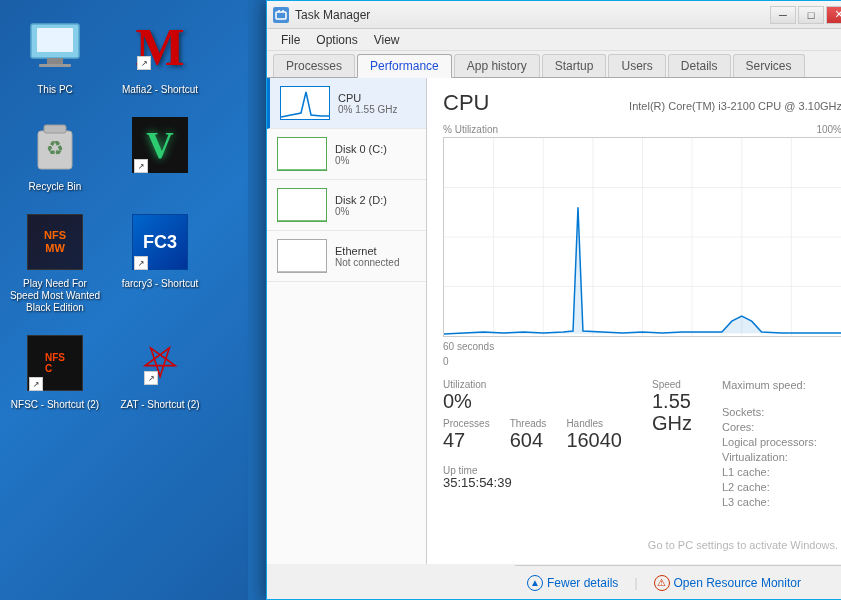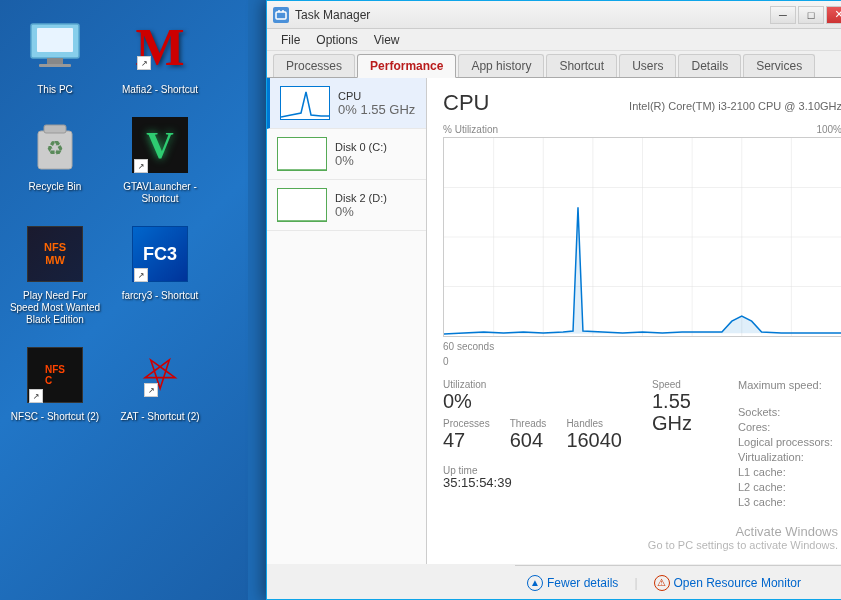--- a/index.html
+++ b/index.html
@@ -222,23 +222,23 @@
       cursor: pointer;
       border: 1px solid #ccc;
       border-bottom: none;
       background: #e8e8e8;
       color: #555;
       margin-right: 2px;
       border-radius: 3px 3px 0 0;
     }
     .tab.active {
       background: #f8f8f8;
-      color: #b91c1c;
+      color: #1d4ed8;
       border-color: #aaa;
-      font-weight: 700;
+      font-weight: 400;
       border-bottom: 1px solid #f8f8f8;
       margin-bottom: -1px;
       z-index: 1;
     }
 
     
     .main-content {
       display: flex;
       height: calc(600px - 28px - 22px - 30px - 34px);
     }
@@ -275,21 +275,21 @@
     .perf-mini-chart.gray { border-color: #aaa; }
     .perf-item-info {
       flex: 1;
     }
     .perf-item-name {
       font-size: 11px;
       font-weight: 500;
       color: #333;
     }
     .perf-item-value {
-      font-size: 13px;
+      font-size: 10px;
       color: #666;
     }
 
     
     .right-panel {
       flex: 1;
       padding: 12px 16px;
       background: white;
       overflow-y: auto;
     }
@@ -485,21 +485,20 @@
     </div>
     <div class="desktop-icon">
       <div class="icon-img">
         <div style="position:relative">
           <div class="gtav-icon">
               <span class="gtav-v">V</span>
             </div>
           <div class="badge-arrow">↗</div>
         </div>
       </div>
-      <span class="icon-label">GTAVLauncher - Shortcut</span>
     </div>
   </div>
   <div class="desktop-row">
     <div class="desktop-icon">
       <div class="icon-img">
         <div class="nfs-icon" style="font-size:11px;line-height:1.2">NFS<br>MW</div>
       </div>
       <span class="icon-label">Play Need For Speed Most Wanted Black Edition</span>
     </div>
     <div class="desktop-icon">
@@ -557,21 +556,21 @@
   <div class="menubar">
     <span class="menu-item">File</span>
     <span class="menu-item">Options</span>
     <span class="menu-item">View</span>
   </div>
 
   <div class="tabbar">
     <div class="tab">Processes</div>
     <div class="tab active">Performance</div>
     <div class="tab">App history</div>
-    <div class="tab">Shortcut</div>
+    <div class="tab">Startup</div>
     <div class="tab">Users</div>
     <div class="tab">Details</div>
     <div class="tab">Services</div>
   </div>
 
   <div class="main-content">
 
     <div class="left-panel">
       <div class="perf-item active">
         <div class="perf-mini-chart blue">
@@ -597,20 +596,31 @@
       </div>
       <div class="perf-item">
         <div class="perf-mini-chart green2">
           <svg width="50" height="34" viewBox="0 0 50 34">
             <polyline points="0,32 50,32" fill="none" stroke="#55aa55" stroke-width="1.5"></polyline>
           </svg>
         </div>
         <div class="perf-item-info">
           <div class="perf-item-name">Disk 2 (D:)</div>
           <div class="perf-item-value">0%</div>
+        </div>
+      </div>
+      <div class="perf-item">
+        <div class="perf-mini-chart gray">
+          <svg width="50" height="34" viewBox="0 0 50 34">
+            <polyline points="0,32 50,32" fill="none" stroke="#aaa" stroke-width="1.5"></polyline>
+          </svg>
+        </div>
+        <div class="perf-item-info">
+          <div class="perf-item-name">Ethernet</div>
+          <div class="perf-item-value">Not connected</div>
         </div>
       </div>
     </div>
 
     <div class="right-panel">
       <div class="cpu-header">
         <span class="cpu-title">CPU</span>
         <span class="cpu-model">Intel(R) Core(TM) i3-2100 CPU @ 3.10GHz</span>
       </div>
 
@@ -661,21 +671,21 @@
             <div class="stat-item">
               <div class="stat-label">Handles</div>
               <div class="stat-value">16040</div>
             </div>
           </div>
           <div class="stat-item">
             <div class="stat-label">Up time</div>
             <div class="stat-value small">35:15:54:39</div>
           </div>
         </div>
-        <div class="stat-item" style="margin-right:16px;margin-top:0;">
+        <div class="stat-item" style="margin-right:0;margin-top:0;">
           <div class="stat-label">Speed</div>
           <div class="stat-value">1.55 GHz</div>
         </div>
         <div class="stats-col">
           <div class="stats-table">
             <div class="stats-table-row">
               <span class="stats-table-label">Maximum speed:</span>
               <span class="stats-table-value">3.10 GHz</span>
             </div>
             <div class="stats-table-row">
@@ -704,21 +714,20 @@
             </div>
             <div class="stats-table-row">
               <span class="stats-table-label">L3 cache:</span>
               <span class="stats-table-value">3.0 MB</span>
             </div>
           </div>
         </div>
       </div>
 
       <div class="activate-windows">
-        <div class="activate-title">Activate Windows</div>
         <div class="activate-subtitle">Go to PC settings to activate Windows.</div>
       </div>
     </div>
   </div>
 
   <div class="footer">
     <div class="footer-btn">
       <div class="circle-icon">▲</div>
       <span>Fewer details</span>
     </div>

